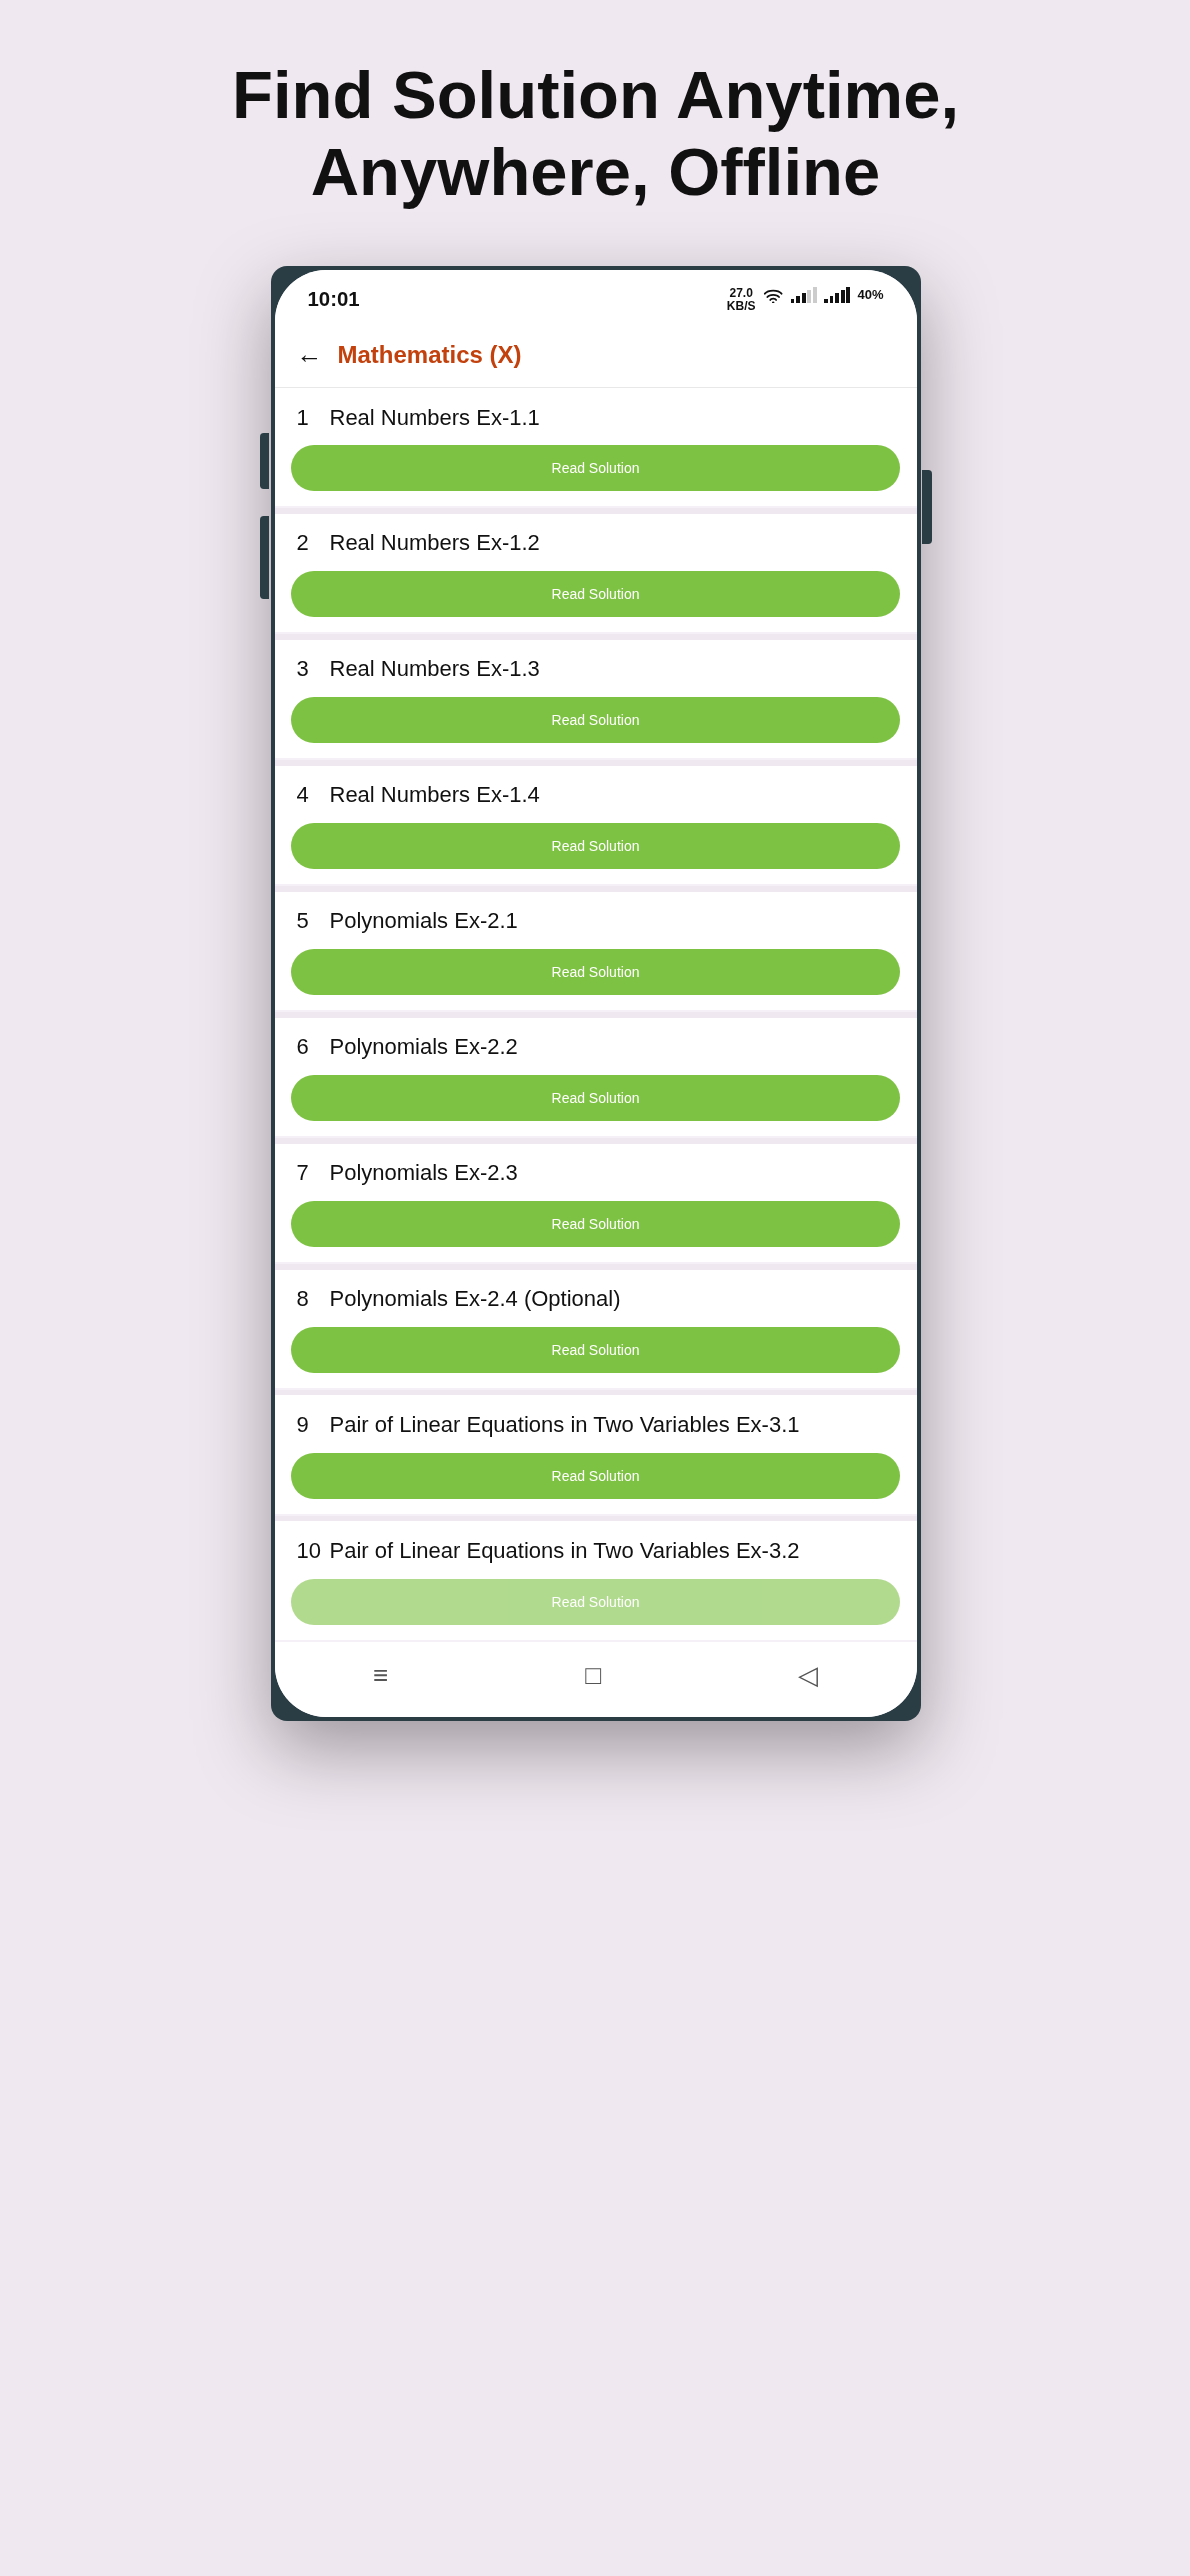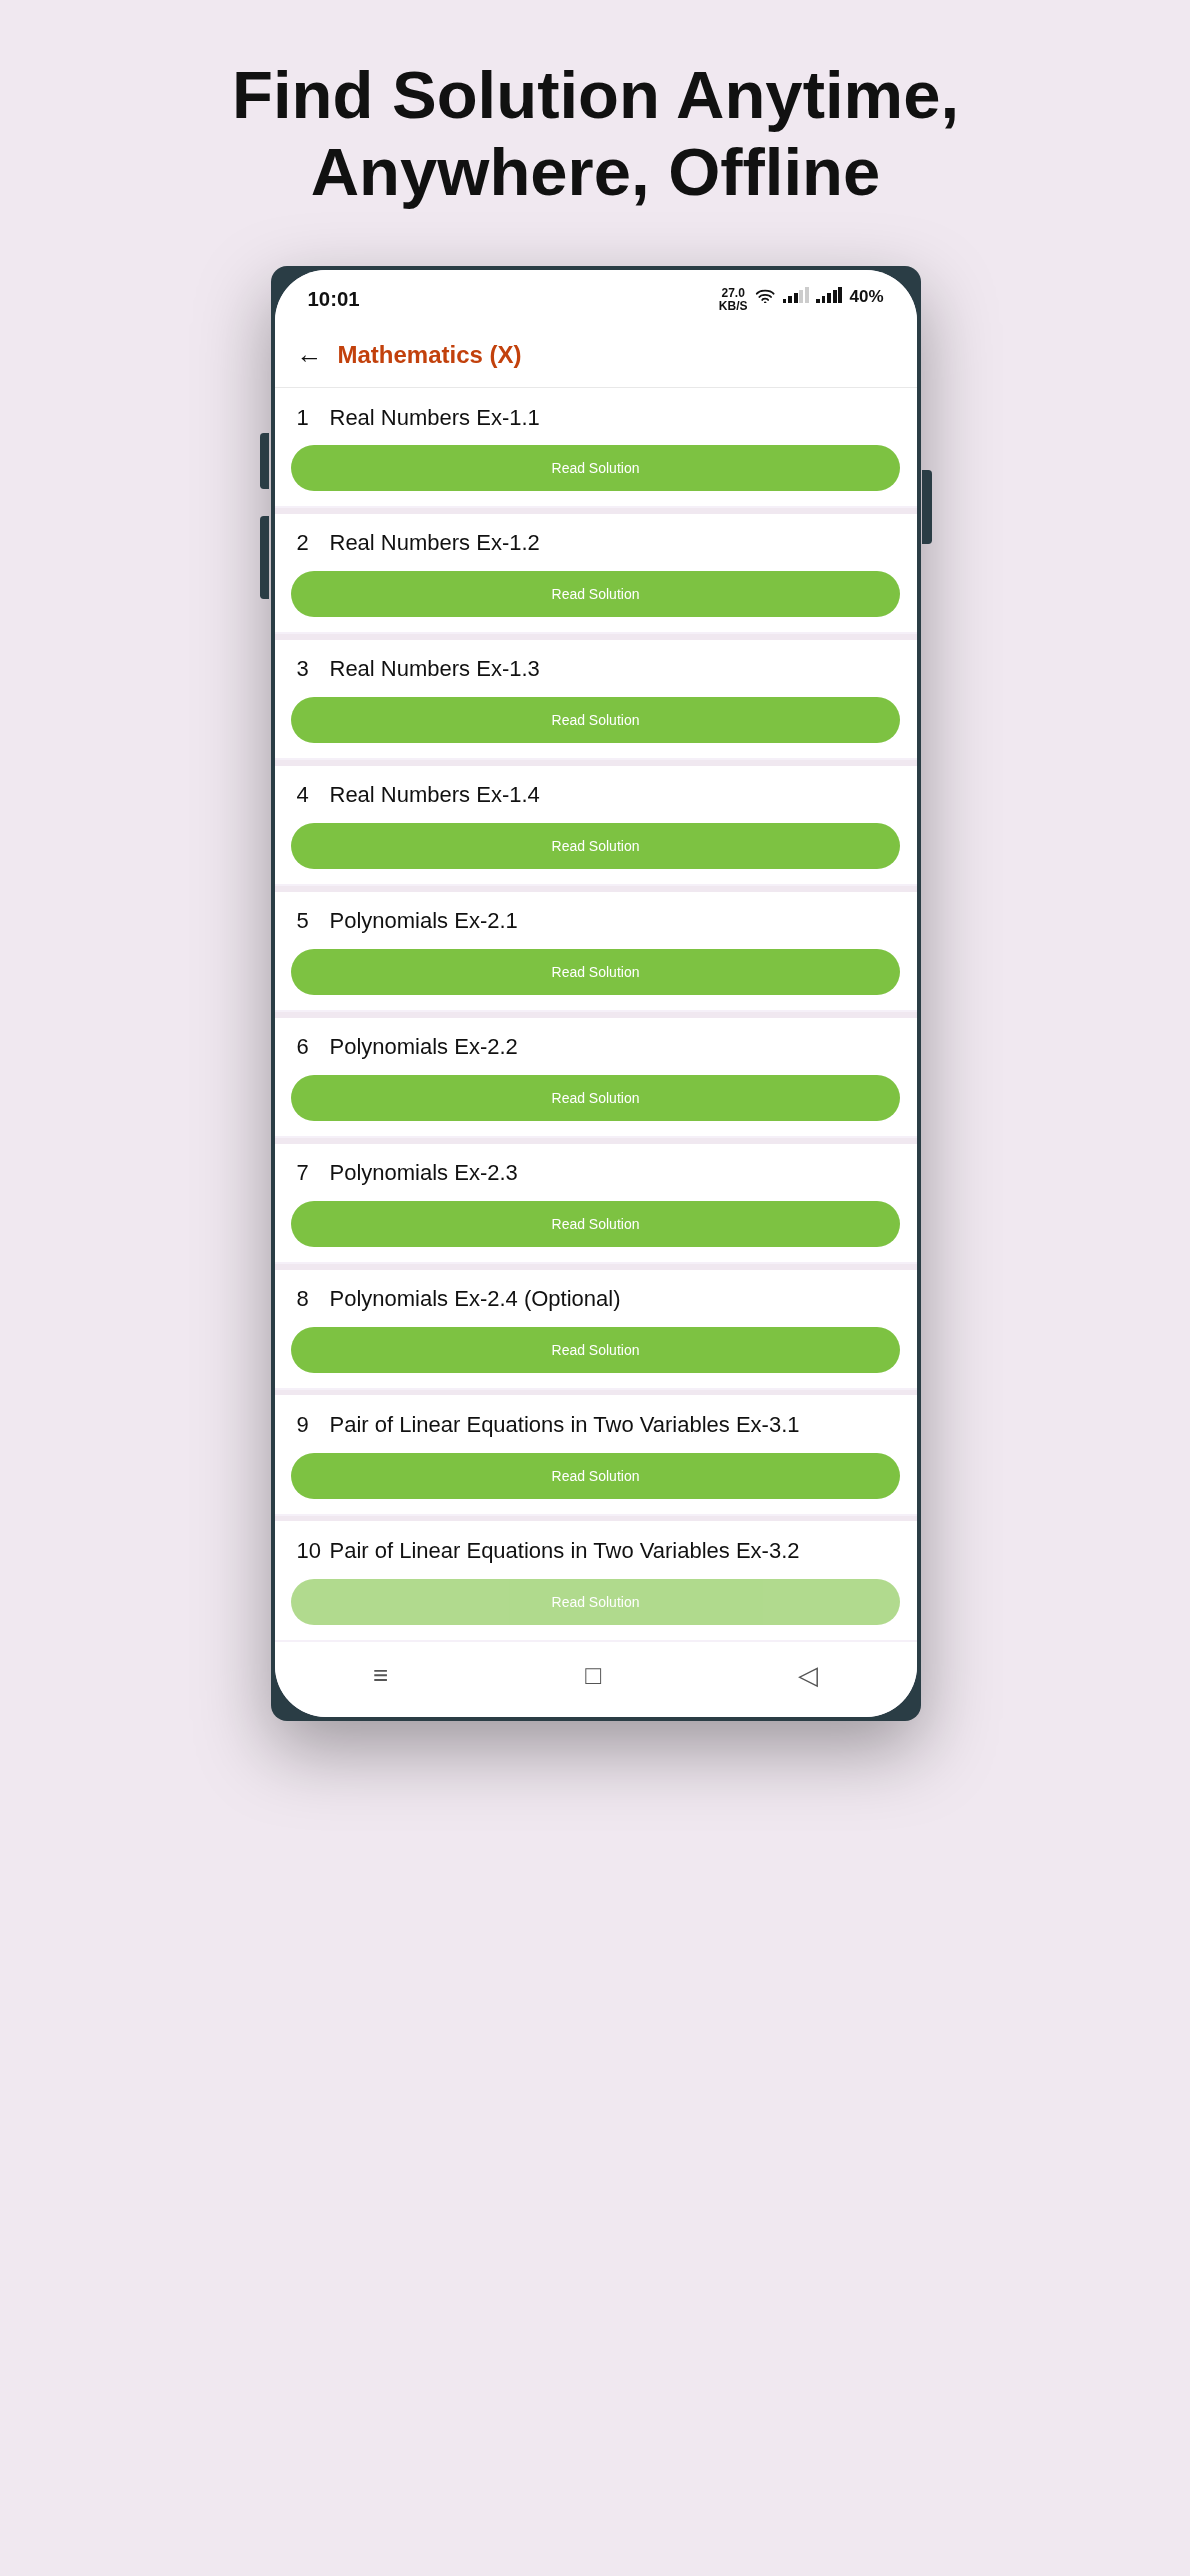--- a/index.html
+++ b/index.html
@@ -242,21 +242,21 @@
           <span style="height:16.7px;background:#ccc;"></span>
         </div>
 
         <div class="signal-icon">
           <span style="height:4.6px;"></span>
           <span style="height:7.4px;"></span>
           <span style="height:10.2px;"></span>
           <span style="height:13px;"></span>
           <span style="height:16.7px;"></span>
         </div>
-        <span style="font-size:17px;font-weight:600;">40%</span>
+        <span style="font-size:13px;font-weight:600;">40%</span>
       </div>
     </div>
 
     <div class="nav-bar">
       <span class="back-arrow">←</span>
       <span class="nav-title">Mathematics (X)</span>
     </div>
 
     <div class="content-area">
 

